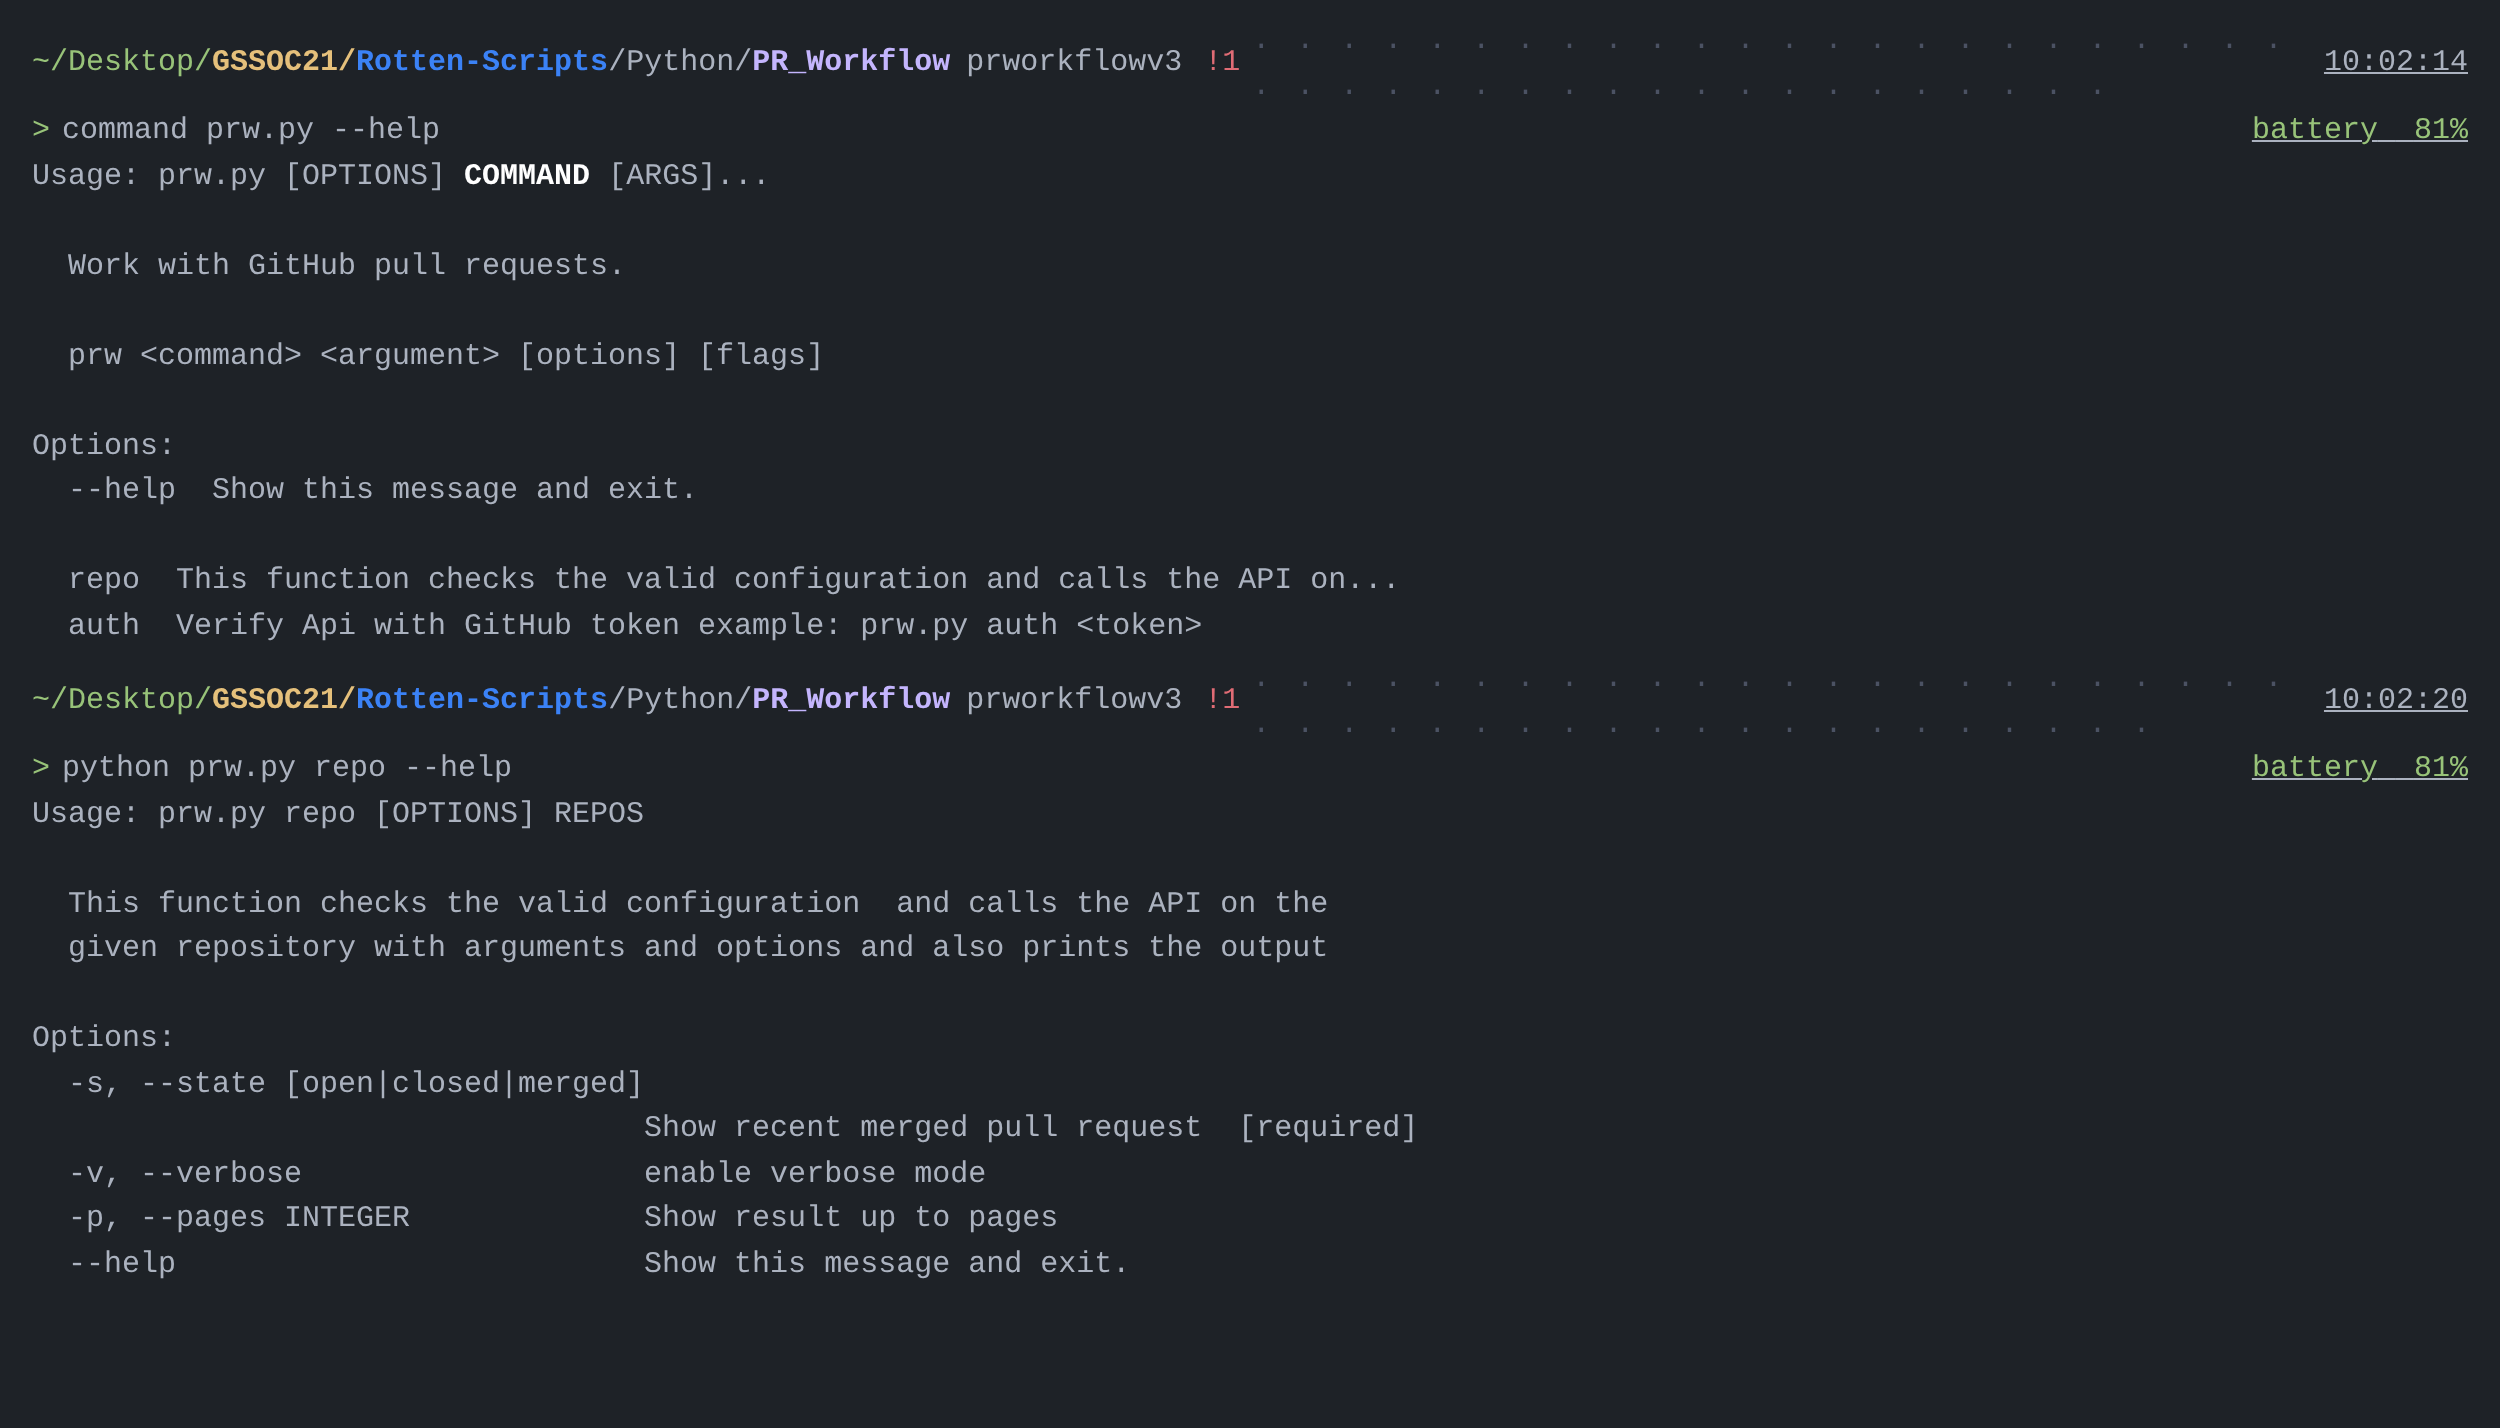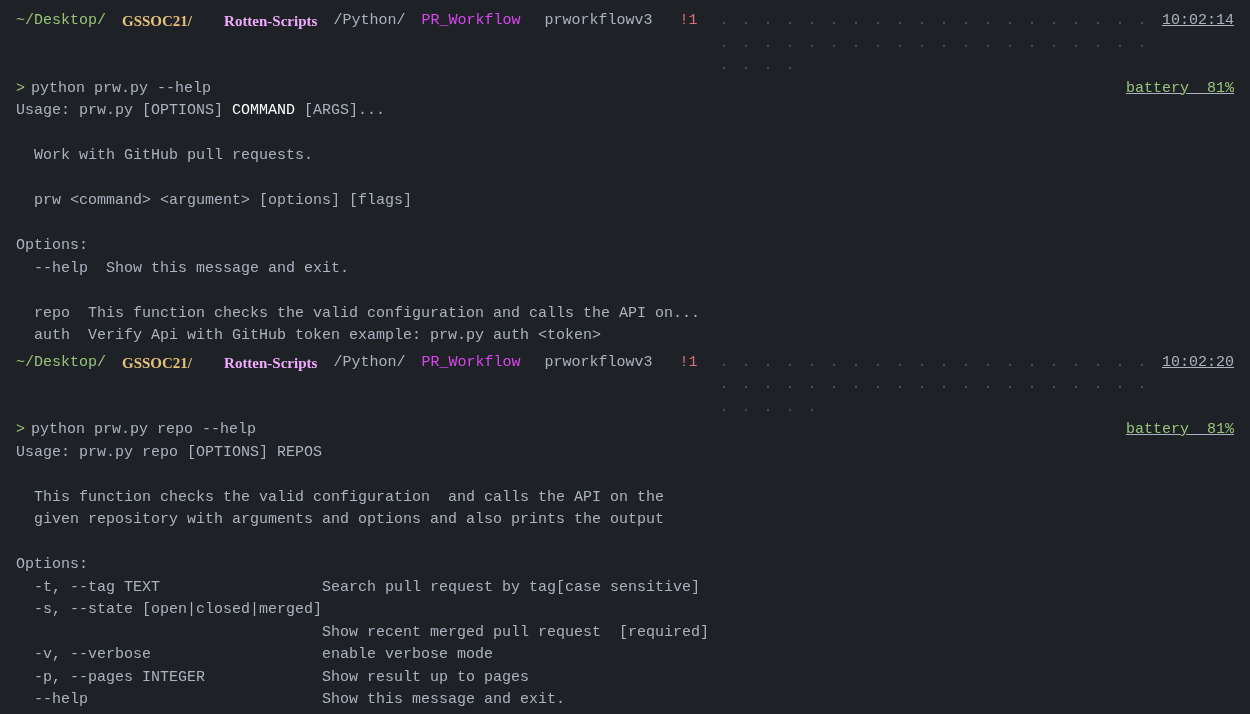--- a/index.html
+++ b/index.html
@@ -19,38 +19,37 @@
       padding: 10px 16px;
     }
     .prompt-line {
       display: flex;
       justify-content: space-between;
       align-items: baseline;
       margin-bottom: 0;
     }
     .prompt-left {
       display: flex;
-      align-items: flex-start;
+      align-items: center;
       flex-wrap: nowrap;
-      gap: 16px;
+      gap: 0;
     }
     .tilde {
       color: #98c379;
     }
     .path-normal {
       color: #abb2bf;
     }
     .path-bold {
       color: #e5c07b;
       font-weight: bold;
-      font-family: Liberation Serif, serif;
     }
     .path-bold-cyan {
-      color: #d946ef;
-      font-weight: normal;
+      color: #c4b5fd;
+      font-weight: bold;
     }
     .git-branch {
       color: #abb2bf;
       margin-left: 8px;
     }
     .git-dirty {
       color: #e06c75;
       margin-left: 2px;
     }
     .prompt-dots {
@@ -83,22 +82,21 @@
       color: #abb2bf;
     }
     .output-line {
       color: #abb2bf;
       white-space: pre;
     }
     .blank-line {
       height: 1.5em;
     }
     span.yellow {
-      color: #f0abfc;
-      margin-left: 16px;
+      color: #3b82f6;
     }
   </style>
 </head>
 <body>
 
 <div>
 
   <div class="prompt-line">
     <div class="prompt-left">
       <span class="tilde">~/Desktop/</span>
@@ -111,30 +109,30 @@
         <span class="prompt-dots"> . . . . . . . . . . . . . . . . . . . . . . . . . . . . . . . . . . . . . . . . . . . .</span>
     </div>
     <div class="prompt-right">
       <span>10:02:14</span>
     </div>
   </div>
 
   <div class="command-line">
     <div class="command-left">
       <span class="chevron">&gt;</span>
-      <span class="cmd-text">python prw.py --help</span>
+      <span class="cmd-text">command prw.py --help</span>
     </div>
     <div class="prompt-right">
       <span class="battery">battery</span>
       <span class="battery">&nbsp;<span>81%</span></span>
     </div>
   </div>
 
   <div>
-    <div class="output-line">Usage: prw.py [OPTIONS] <span style="color:#ffffff;font-weight:normal;">COMMAND</span> [ARGS]...</div>
+    <div class="output-line">Usage: prw.py [OPTIONS] <span style="color:#ffffff;font-weight:bold;">COMMAND</span> [ARGS]...</div>
     <div class="blank-line"></div>
     <div class="output-line">&nbsp;&nbsp;Work with GitHub pull requests.</div>
     <div class="blank-line"></div>
     <div class="output-line">&nbsp;&nbsp;prw &lt;command&gt; &lt;argument&gt; [options] [flags]</div>
     <div class="blank-line"></div>
     <div class="output-line">Options:</div>
     <div class="output-line">&nbsp;&nbsp;--help&nbsp;&nbsp;Show this message and exit.</div>
     <div class="blank-line"></div>
     <div class="output-line">&nbsp;&nbsp;repo&nbsp;&nbsp;This function checks the valid configuration and calls the API on...</div>
     <div class="output-line">&nbsp;&nbsp;auth&nbsp;&nbsp;Verify Api with GitHub token example: prw.py auth &lt;token&gt;</div>
@@ -167,21 +165,20 @@
     </div>
   </div>
 
   <div>
     <div class="output-line">Usage: prw.py repo [OPTIONS] REPOS</div>
     <div class="blank-line"></div>
     <div class="output-line">&nbsp;&nbsp;This function checks the valid configuration&nbsp;&nbsp;and calls the API on the</div>
     <div class="output-line">&nbsp;&nbsp;given repository with arguments and options and also prints the output</div>
     <div class="blank-line"></div>
     <div class="output-line">Options:</div>
-    <div class="output-line">&nbsp;&nbsp;-t, --tag TEXT&nbsp;&nbsp;&nbsp;&nbsp;&nbsp;&nbsp;&nbsp;&nbsp;&nbsp;&nbsp;&nbsp;&nbsp;&nbsp;&nbsp;&nbsp;&nbsp;&nbsp;&nbsp;Search pull request by tag[case sensitive]</div>
     <div class="output-line">&nbsp;&nbsp;-s, --state [open|closed|merged]</div>
     <div class="output-line">&nbsp;&nbsp;&nbsp;&nbsp;&nbsp;&nbsp;&nbsp;&nbsp;&nbsp;&nbsp;&nbsp;&nbsp;&nbsp;&nbsp;&nbsp;&nbsp;&nbsp;&nbsp;&nbsp;&nbsp;&nbsp;&nbsp;&nbsp;&nbsp;&nbsp;&nbsp;&nbsp;&nbsp;&nbsp;&nbsp;&nbsp;&nbsp;&nbsp;&nbsp;Show recent merged pull request&nbsp;&nbsp;[required]</div>
     <div class="output-line">&nbsp;&nbsp;-v, --verbose&nbsp;&nbsp;&nbsp;&nbsp;&nbsp;&nbsp;&nbsp;&nbsp;&nbsp;&nbsp;&nbsp;&nbsp;&nbsp;&nbsp;&nbsp;&nbsp;&nbsp;&nbsp;&nbsp;enable verbose mode</div>
     <div class="output-line">&nbsp;&nbsp;-p, --pages INTEGER&nbsp;&nbsp;&nbsp;&nbsp;&nbsp;&nbsp;&nbsp;&nbsp;&nbsp;&nbsp;&nbsp;&nbsp;&nbsp;Show result up to pages</div>
     <div class="output-line">&nbsp;&nbsp;--help&nbsp;&nbsp;&nbsp;&nbsp;&nbsp;&nbsp;&nbsp;&nbsp;&nbsp;&nbsp;&nbsp;&nbsp;&nbsp;&nbsp;&nbsp;&nbsp;&nbsp;&nbsp;&nbsp;&nbsp;&nbsp;&nbsp;&nbsp;&nbsp;&nbsp;&nbsp;Show this message and exit.</div>
   </div>
 
 </div>
 
 </body></html>

